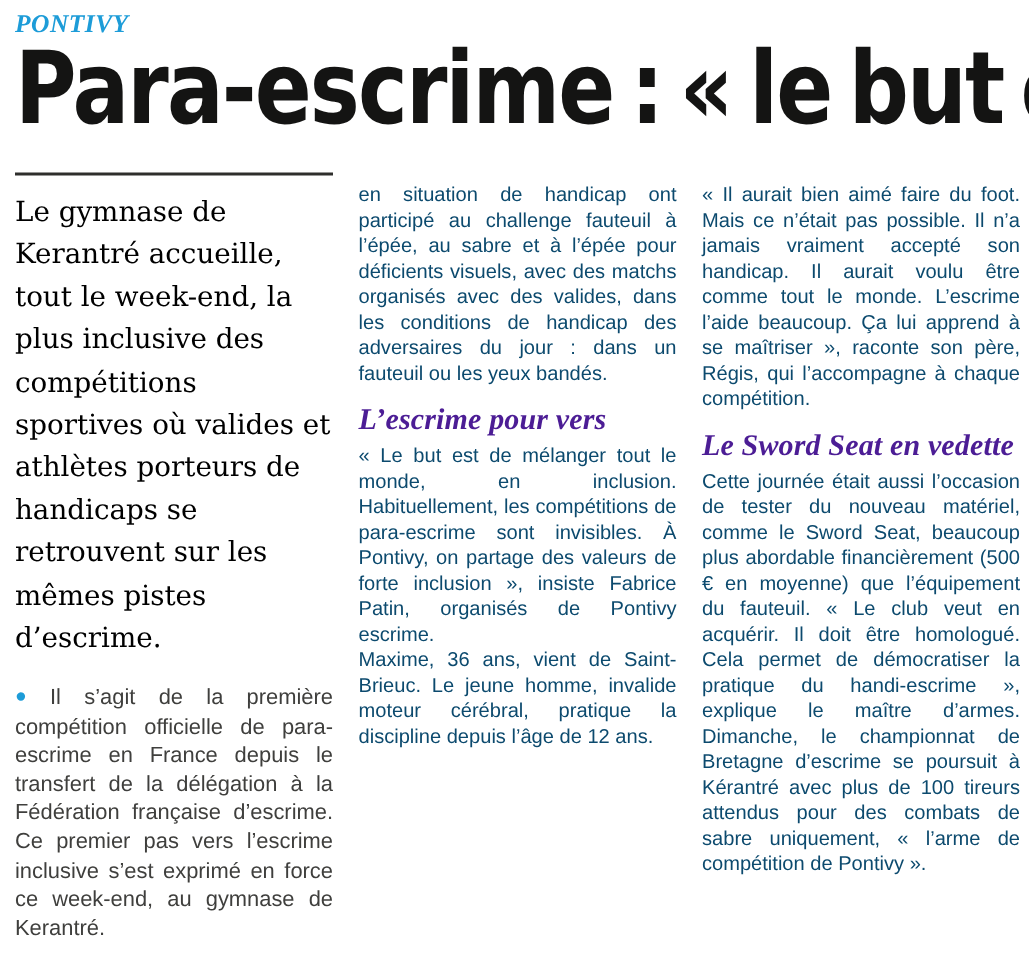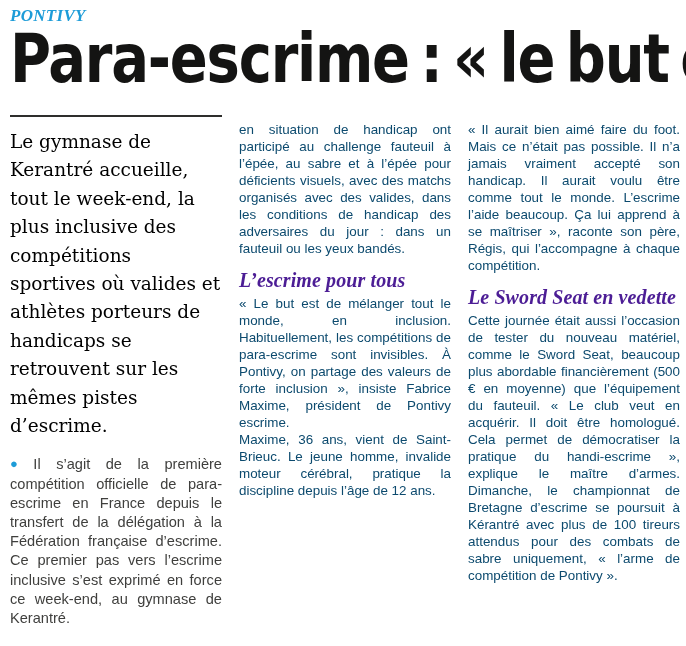--- a/index.html
+++ b/index.html
@@ -107,22 +107,22 @@
 
     <div class="col">
       <hr class="col-divider">
       <p class="lead">Le gymnase de Kerantré accueille, tout le week-end, la plus inclusive des compétitions sportives où valides et athlètes porteurs de handicaps se retrouvent sur les mêmes pistes d’escrime.</p>
       <p class="intro"><span class="bullet">●</span><span>Il s’agit de la première compétition officielle de para-escrime en France depuis le transfert de la délégation à la Fédération française d’escrime. Ce premier pas vers l’escrime inclusive s’est exprimé en force ce week-end, au gymnase de Kerantré.</span></p>
 
     </div>
 
     <div class="col bodycol">
       <p class="body-p">en situation de handicap ont participé au challenge fauteuil à l’épée, au sabre et à l’épée pour déficients visuels, avec des matchs organisés avec des valides, dans les conditions de handicap des adversaires du jour : dans un fauteuil ou les yeux bandés.</p>
-      <p class="subhead">L’escrime pour tous</p>
-      <p class="body-p">« Le but est de mélanger tout le monde, en inclusion. Habituellement, les compétitions de para-escrime sont invisibles. À Pontivy, on partage des valeurs de forte inclusion », insiste Fabrice Maxime, président de Pontivy escrime.</p>
+      <p class="subhead">L’escrime pour vers</p>
+      <p class="body-p">« Le but est de mélanger tout le monde, en inclusion. Habituellement, les compétitions de para-escrime sont invisibles. À Pontivy, on partage des valeurs de forte inclusion », insiste Fabrice Patin, organisés de Pontivy escrime.</p>
       <p class="body-p">Maxime, 36 ans, vient de Saint-Brieuc. Le jeune homme, invalide moteur cérébral, pratique la discipline depuis l’âge de 12 ans.</p>
     </div>
 
     <div class="col bodycol">
       <p class="body-p">« Il aurait bien aimé faire du foot. Mais ce n’était pas possible. Il n’a jamais vraiment accepté son handicap. Il aurait voulu être comme tout le monde. L’escrime l’aide beaucoup. Ça lui apprend à se maîtriser », raconte son père, Régis, qui l’accompagne à chaque compétition.</p>
       <p class="subhead">Le Sword Seat en vedette</p>
       <p class="body-p">Cette journée était aussi l’occasion de tester du nouveau matériel, comme le Sword Seat, beaucoup plus abordable financièrement (500 € en moyenne) que l’équipement du fauteuil. « Le club veut en acquérir. Il doit être homologué. Cela permet de démocratiser la pratique du handi-escrime », explique le maître d’armes. Dimanche, le championnat de Bretagne d’escrime se poursuit à Kérantré avec plus de 100 tireurs attendus pour des combats de sabre uniquement, « l’arme de compétition de Pontivy ».</p>
     </div>
 
   </div>

